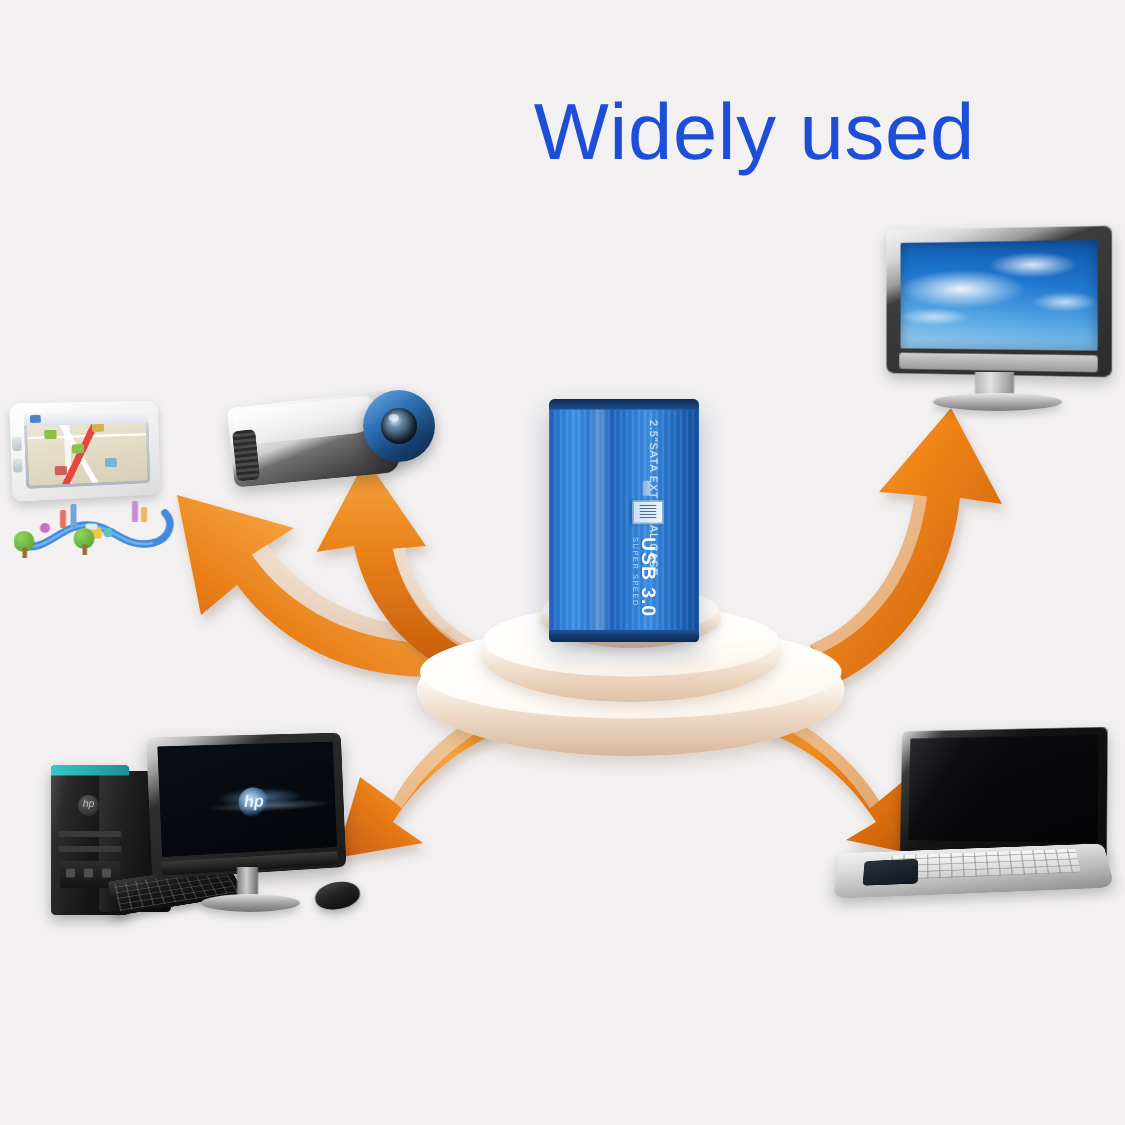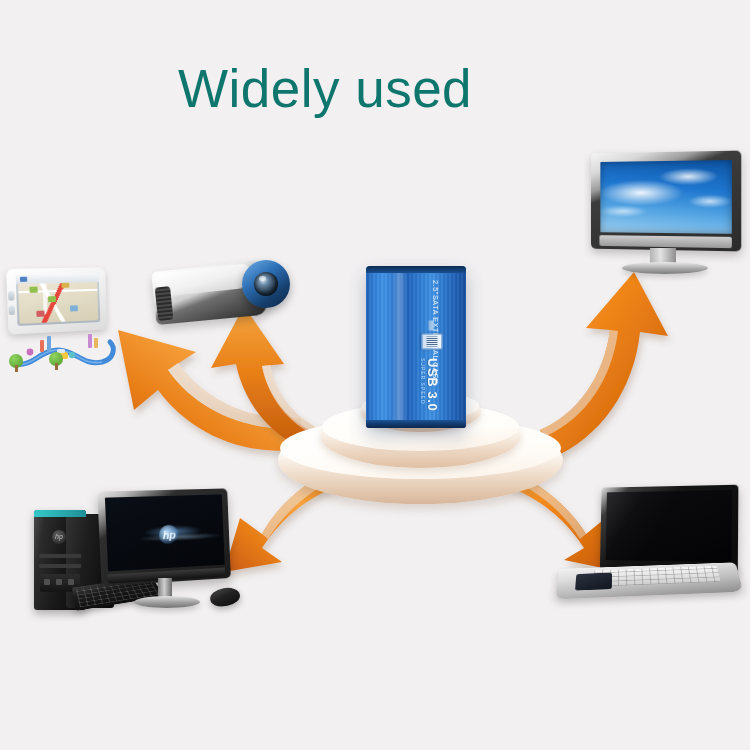--- a/index.html
+++ b/index.html
@@ -21,25 +21,25 @@
     background: #f2f0f1;
     overflow: hidden;
   }
 
   
   #page-title {
     position: absolute;
     left: 0;
     top: 62px;
     width: 650px;
-    text-align: center;
+    text-align: right;
     font-size: 53px;
     font-weight: 400;
     letter-spacing: 0.5px;
-    color: #0f766e;
+    color: #1d4ed8;
     font-family: "Liberation Sans", sans-serif;
     line-height: 1;
   }
 
   
   .node { position: absolute; }
 
   
   #pedestal {
     position: absolute;

